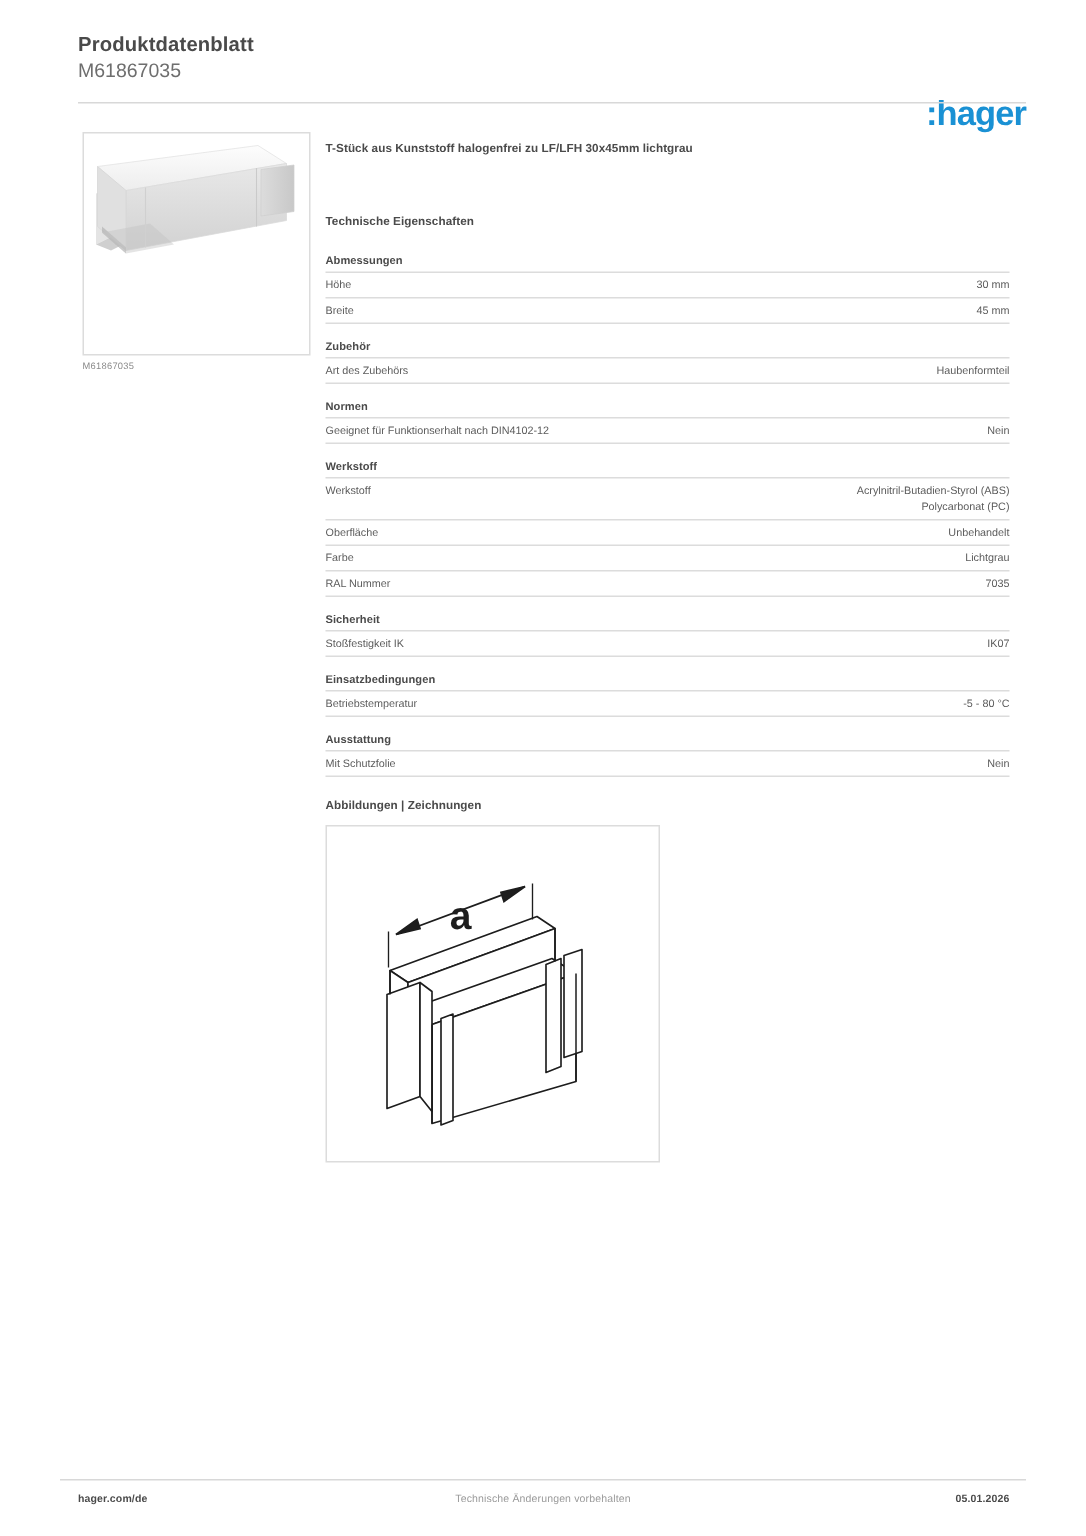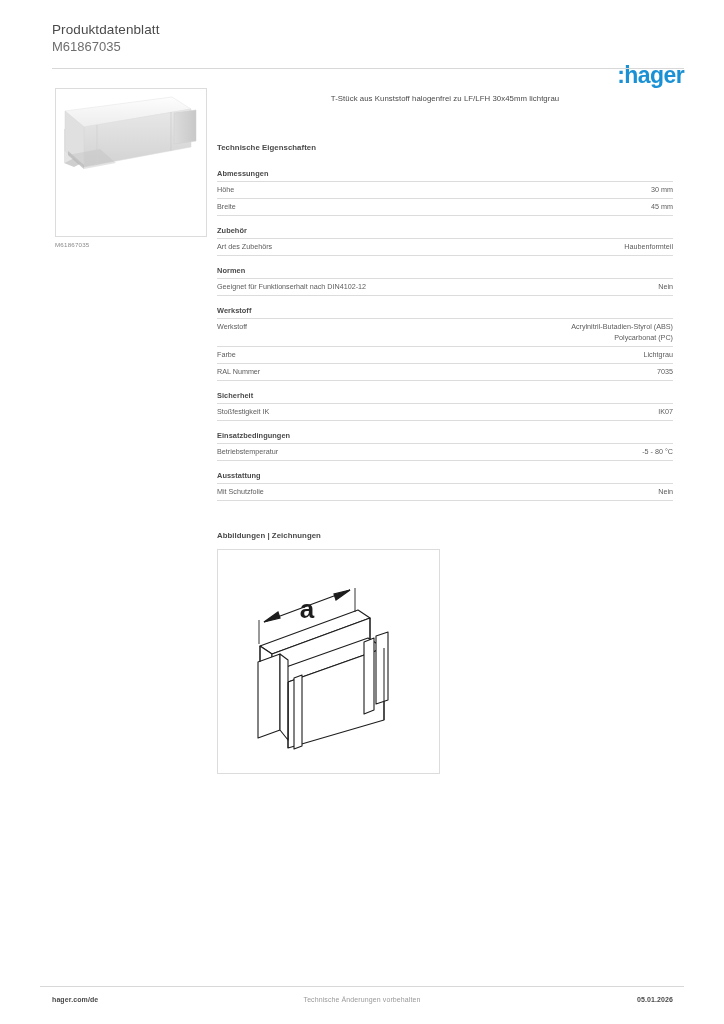--- a/index.html
+++ b/index.html
@@ -20,21 +20,21 @@
   .header {
     position: absolute;
     left: 40px;
     top: 22px;
     width: 644px;
     height: 48px;
   }
   .title-block { position: absolute; left: 12px; top: 0; }
   .doc-title {
     font-size: 13.5px;
-    font-weight: normal;
+    font-weight: bold;
     color: #4a4a4a;
     letter-spacing: .1px;
     line-height: 16px;
   }
   .doc-subtitle {
     font-size: 13px;
     font-weight: normal;
     color: #6e6e6e;
     line-height: 16px;
     margin-top: 1px;
@@ -81,25 +81,24 @@
 
   
   .content {
     position: absolute;
     left: 217px;
     top: 93px;
     width: 456px;
   }
   .prod-desc {
     font-size: 7.8px;
-    font-weight: normal;
+    font-weight: bold;
     color: #4a4a4a;
     letter-spacing: .05px;
     line-height: 11px;
-    text-align: center;
   }
   .tech-head {
     font-size: 7.8px;
     font-weight: bold;
     color: #4a4a4a;
     margin-top: 39px;
     letter-spacing: .05px;
   }
 
   .spec-table { margin-top: 17px; }
@@ -123,21 +122,21 @@
   }
   .spec-row:last-child { border-bottom: 1px solid #dcdcdc; }
   .spec-label { flex: 1 1 auto; padding-right: 12px; }
   .spec-value { flex: 0 0 auto; text-align: right; white-space: pre-line; }
 
   
   .draw-head {
     font-size: 7.8px;
     font-weight: bold;
     color: #4a4a4a;
-    margin-top: 30px;
+    margin-top: 14px;
     letter-spacing: .05px;
   }
   .draw-box {
     margin-top: 9px;
     width: 221px;
     height: 223px;
     border: 1px solid #dcdcdc;
     background: #fff;
   }
 
@@ -256,20 +255,24 @@
     </div>
 
     <div class="spec-group">
       <div class="group-title">Werkstoff</div>
       <div class="spec-row">
         <span class="spec-label">Werkstoff</span>
         <span class="spec-value">Acrylnitril-Butadien-Styrol (ABS)
 Polycarbonat (PC)</span>
       </div>
       <div class="spec-row">
+        <span class="spec-label">Oberfläche</span>
+        <span class="spec-value">Unbehandelt</span>
+      </div>
+      <div class="spec-row">
         <span class="spec-label">Farbe</span>
         <span class="spec-value">Lichtgrau</span>
       </div>
       <div class="spec-row">
         <span class="spec-label">RAL Nummer</span>
         <span class="spec-value">7035</span>
       </div>
     </div>
 
     <div class="spec-group">

